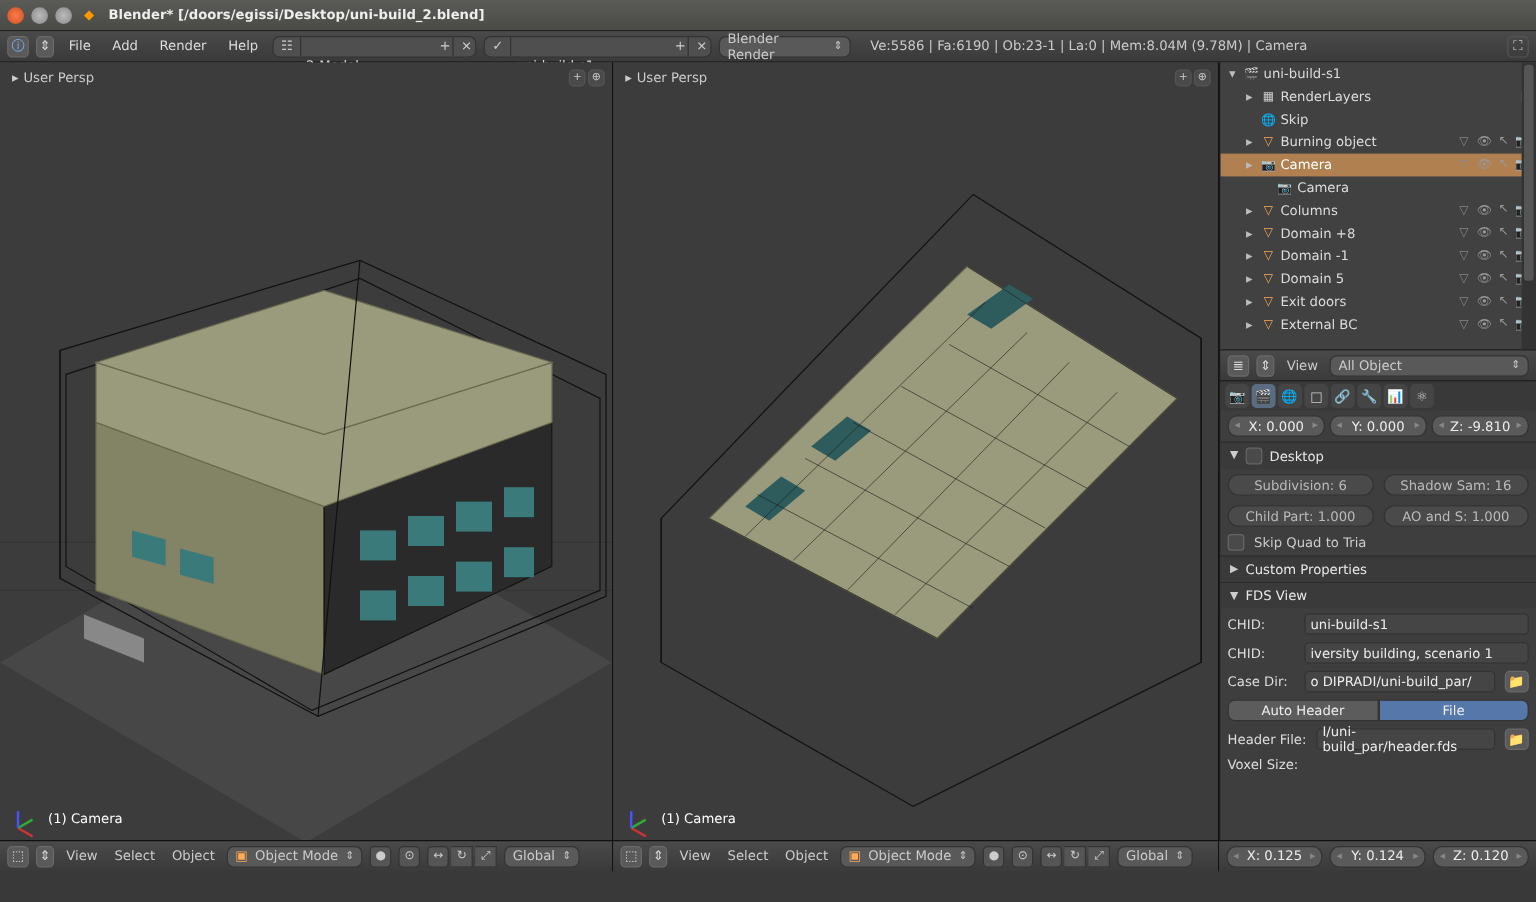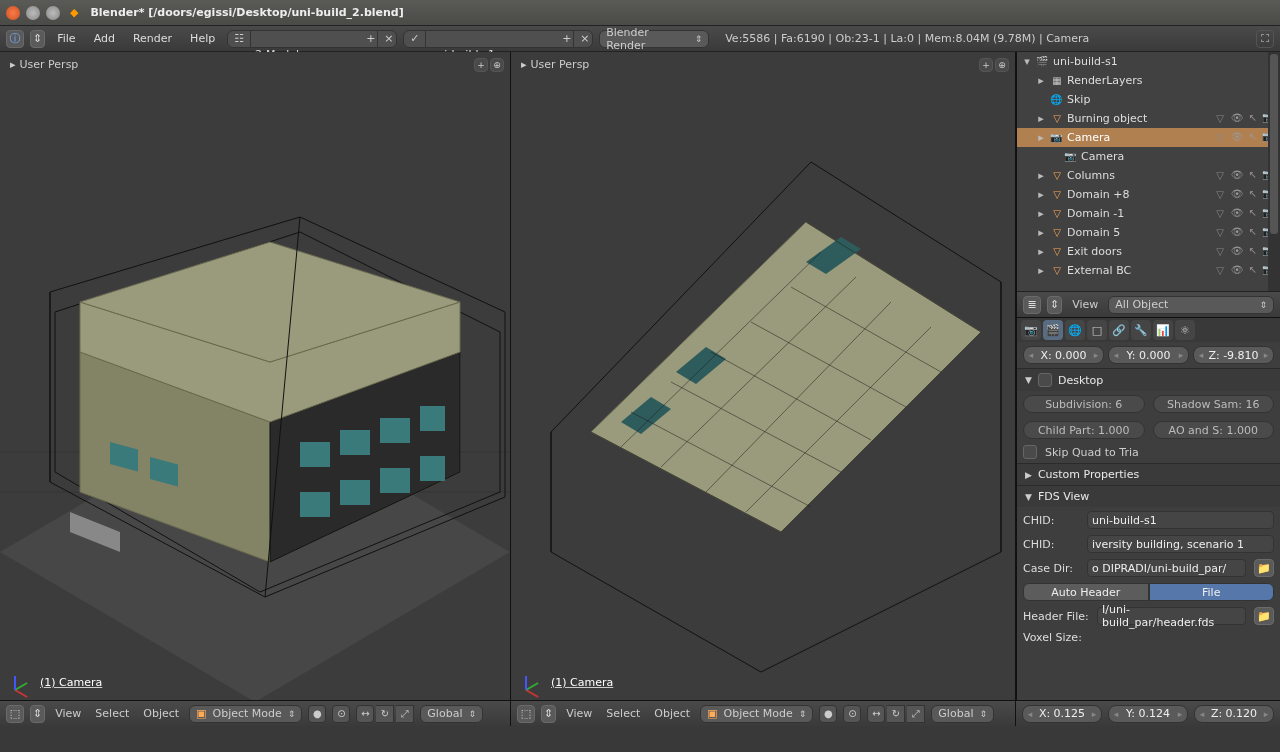--- a/index.html
+++ b/index.html
@@ -27,21 +27,21 @@
 .expand-icn { width:18px; height:18px; border:1px solid #555; border-radius:4px; display:flex; align-items:center; justify-content:center; cursor:pointer; }
 
 
 .workrow { display:flex; height:648px; }
 .viewport { position:relative; background:#3c3c3c; border-right:1px solid #111; }
 .viewport.left { width:511px; }
 .viewport.right { width:505px; }
 .vp-label { position:absolute; top:6px; left:10px; color:#ccc; display:flex; align-items:center; gap:4px; }
 .vp-ctrl { position:absolute; top:6px; right:6px; display:flex; gap:2px; }
 .vp-ctrl span { width:14px; height:14px; border:1px solid #555; border-radius:4px; display:inline-flex; align-items:center; justify-content:center; font-size:9px; cursor:pointer; background:#4a4a4a; }
-.vp-footer { position:absolute; bottom:6px; left:10px; color:#ccc; display:flex; align-items:center; gap:6px;text-decoration:underline; }
+.vp-footer { position:absolute; bottom:6px; left:10px; color:#ccc; display:flex; align-items:center; gap:6px; }
 .axis-gizmo { width:24px; height:24px; position:relative; }
 .axis-gizmo .ax { position:absolute; left:4px; bottom:4px; width:2px; height:14px; transform-origin:bottom center; }
 .ax.x { background:#c33; transform:rotate(120deg); }
 .ax.y { background:#3a3; transform:rotate(60deg); }
 .ax.z { background:#45f; transform:rotate(0deg); }
 .vp-footer .lab { color:#fff; }
 .viewport svg { position:absolute; inset:0; width:100%; height:100%; }
 
 
 .rightcol { width:264px; display:flex; flex-direction:column; background:#3e3e3e; border-left:1px solid #111; }

